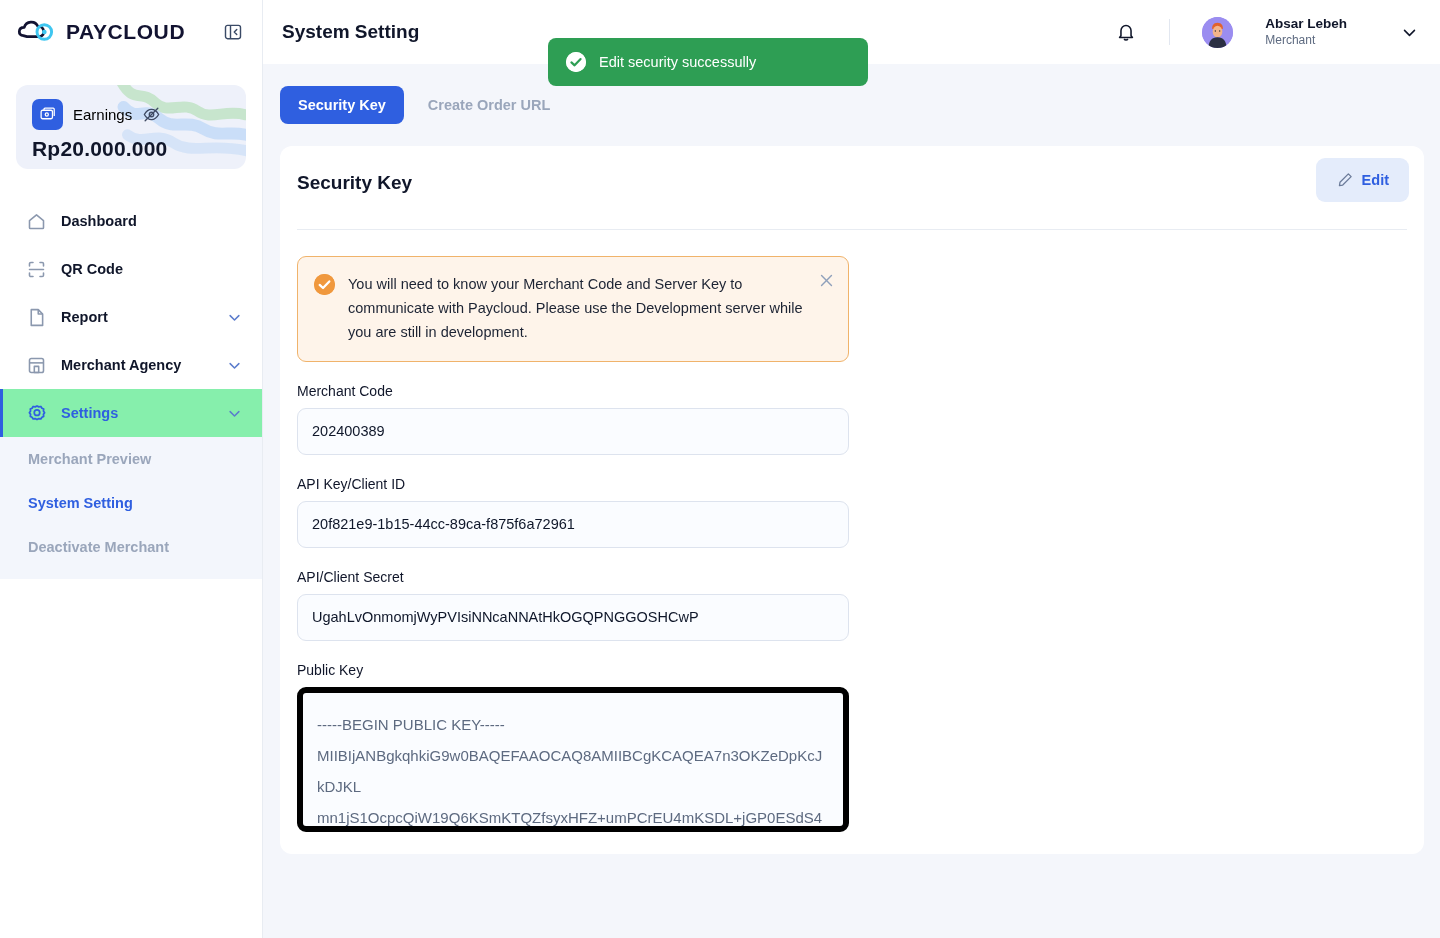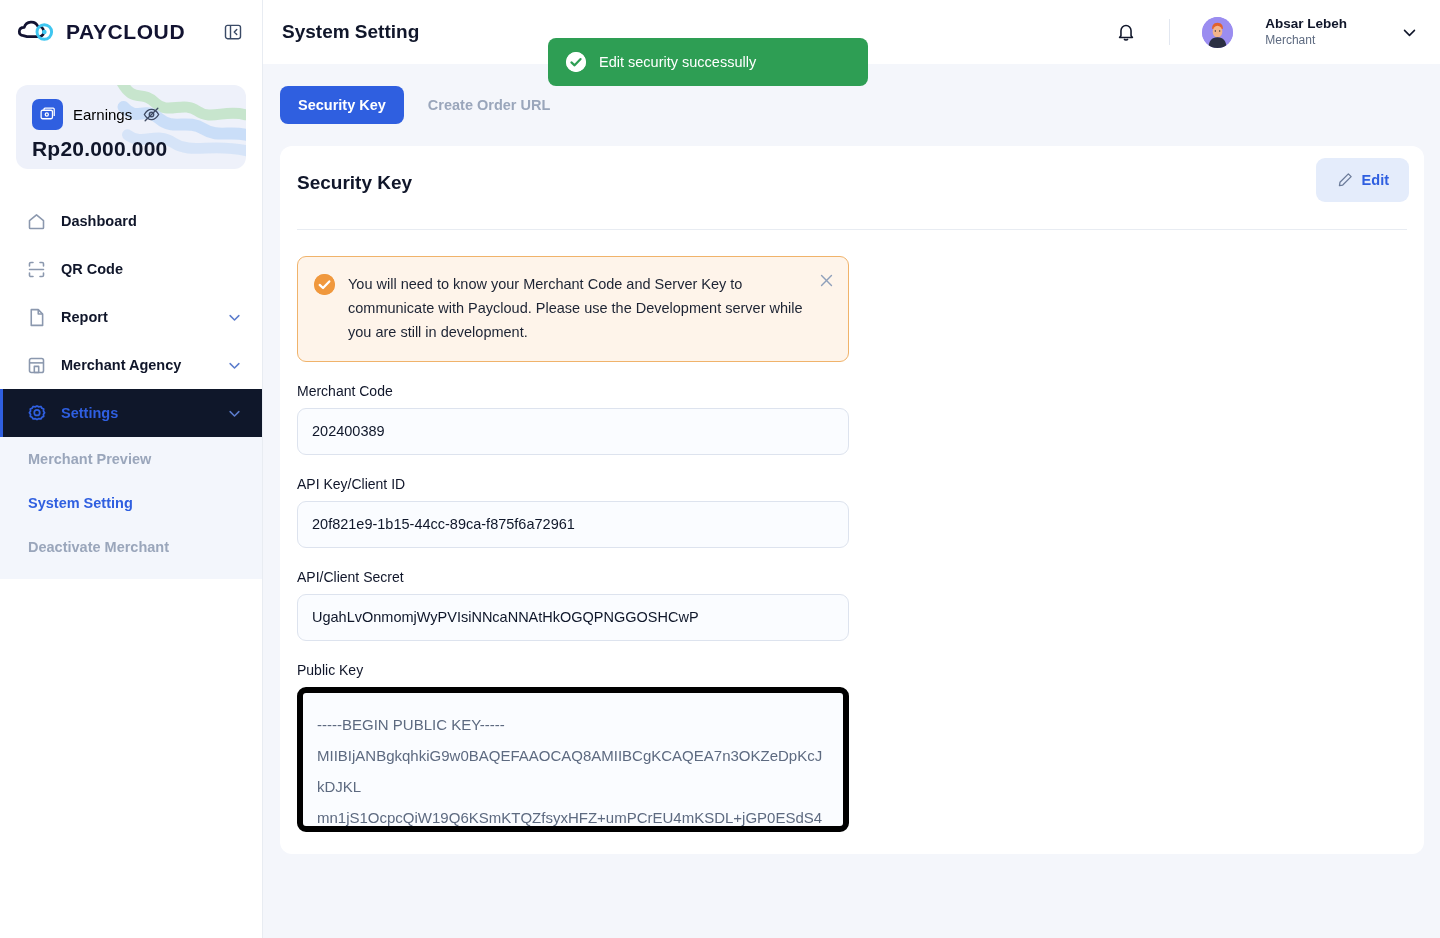--- a/index.html
+++ b/index.html
@@ -57,21 +57,21 @@
 
   .nav { margin-top: 28px; }
   .nav-item {
     height: 48px; display: flex; align-items: center;
     padding: 0 20px 0 26px; gap: 14px; cursor: pointer;
     position: relative;
   }
   .nav-item .nv-icon { width: 21px; height: 21px; color: #8b98ae; flex: 0 0 21px; }
   .nav-item .nv-label { font-size: 14.5px; font-weight: 700; color: #10162a; }
   .nav-item .nv-chev { margin-left: auto; width: 15px; height: 15px; color: #5b7ccc; }
-  .nav-item.active { background: #0f172a; }
+  .nav-item.active { background: #86efac; }
   .nav-item.active::before {
     content: ""; position: absolute; left: 0; top: 0; bottom: 0;
     width: 3px; background: #2f5fe0;
   }
   .nav-item.active .nv-label { color: #2f5fe0; }
   .nav-item.active .nv-icon { color: #2f5fe0; }
   .subnav { background: #f3f6fc; padding-bottom: 10px; }
   .sub-item {
     height: 44px; display: flex; align-items: center;
     padding-left: 28px; font-size: 14.5px; font-weight: 700;

